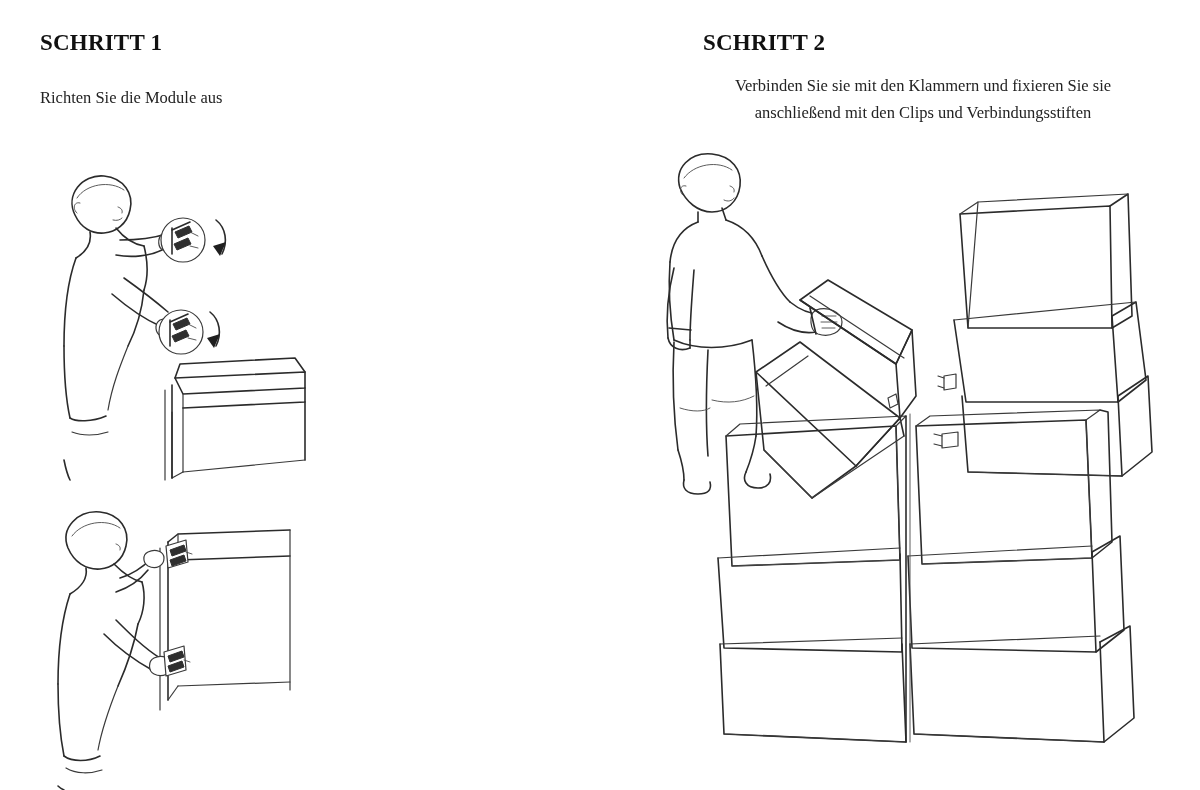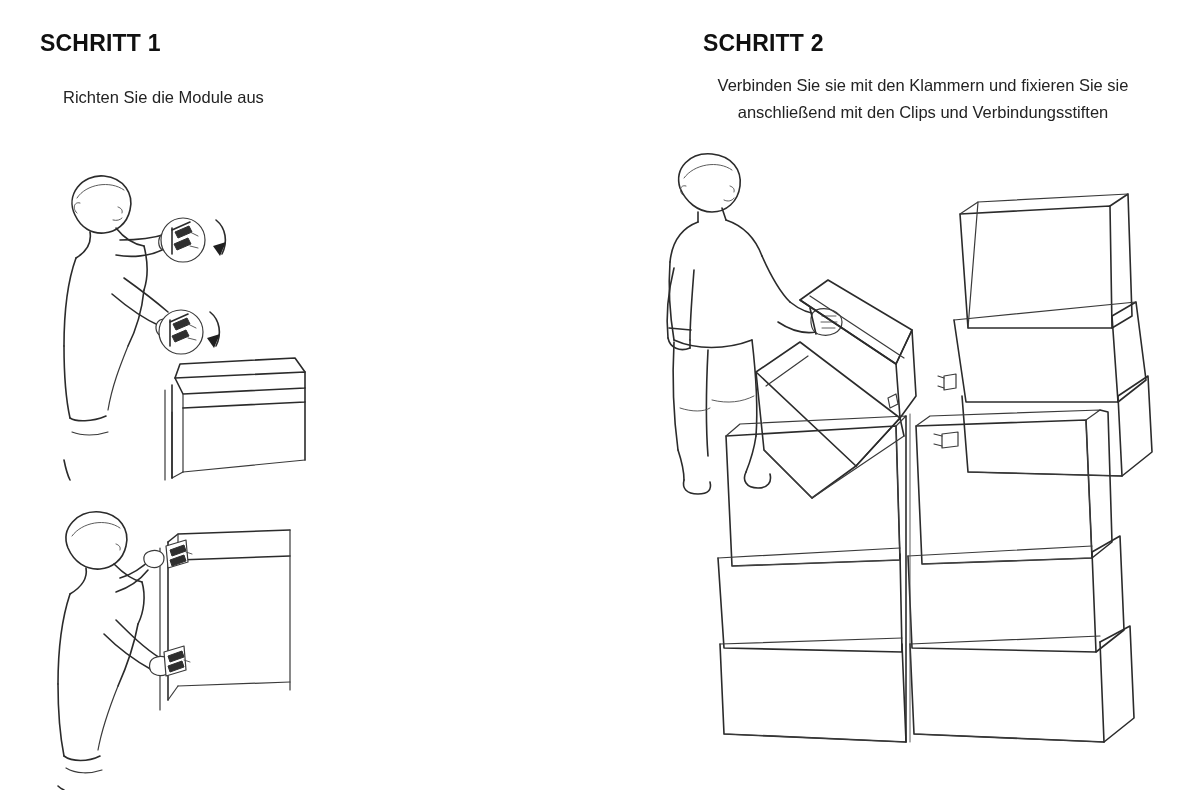--- a/index.html
+++ b/index.html
@@ -16,41 +16,42 @@
   }
   .page {
     position: relative;
     width: 1200px;
     height: 790px;
   }
   .column {
     position: absolute;
     top: 0;
     height: 790px;
+    font-family: Liberation Serif, serif;
   }
   .col-left  { left: 0;    width: 660px; }
   .col-right { left: 660px; width: 540px; text-align: center; }
 
   .step-title {
     position: absolute;
     font-size: 23px;
     font-weight: bold;
     letter-spacing: 0.2px;
     color: #111111;
   }
   .step-body {
     position: absolute;
     font-size: 16.5px;
     line-height: 27px;
     color: #232323;
     font-weight: normal;
   }
 
   .left-title  { left: 40px;  top: 30px; }
-  .left-body   { left: 40px;  top: 84px;  width: 420px; margin-left: 23px; }
+  .left-body   { left: 40px;  top: 84px;  width: 420px; }
   .right-title { left: 43px;  top: 30px; }
   .right-body  { left: 43px;  top: 72px;  width: 440px; }
 
   .illus {
     position: absolute;
   }
   .illus svg {
     display: block;
     overflow: visible;
   }

